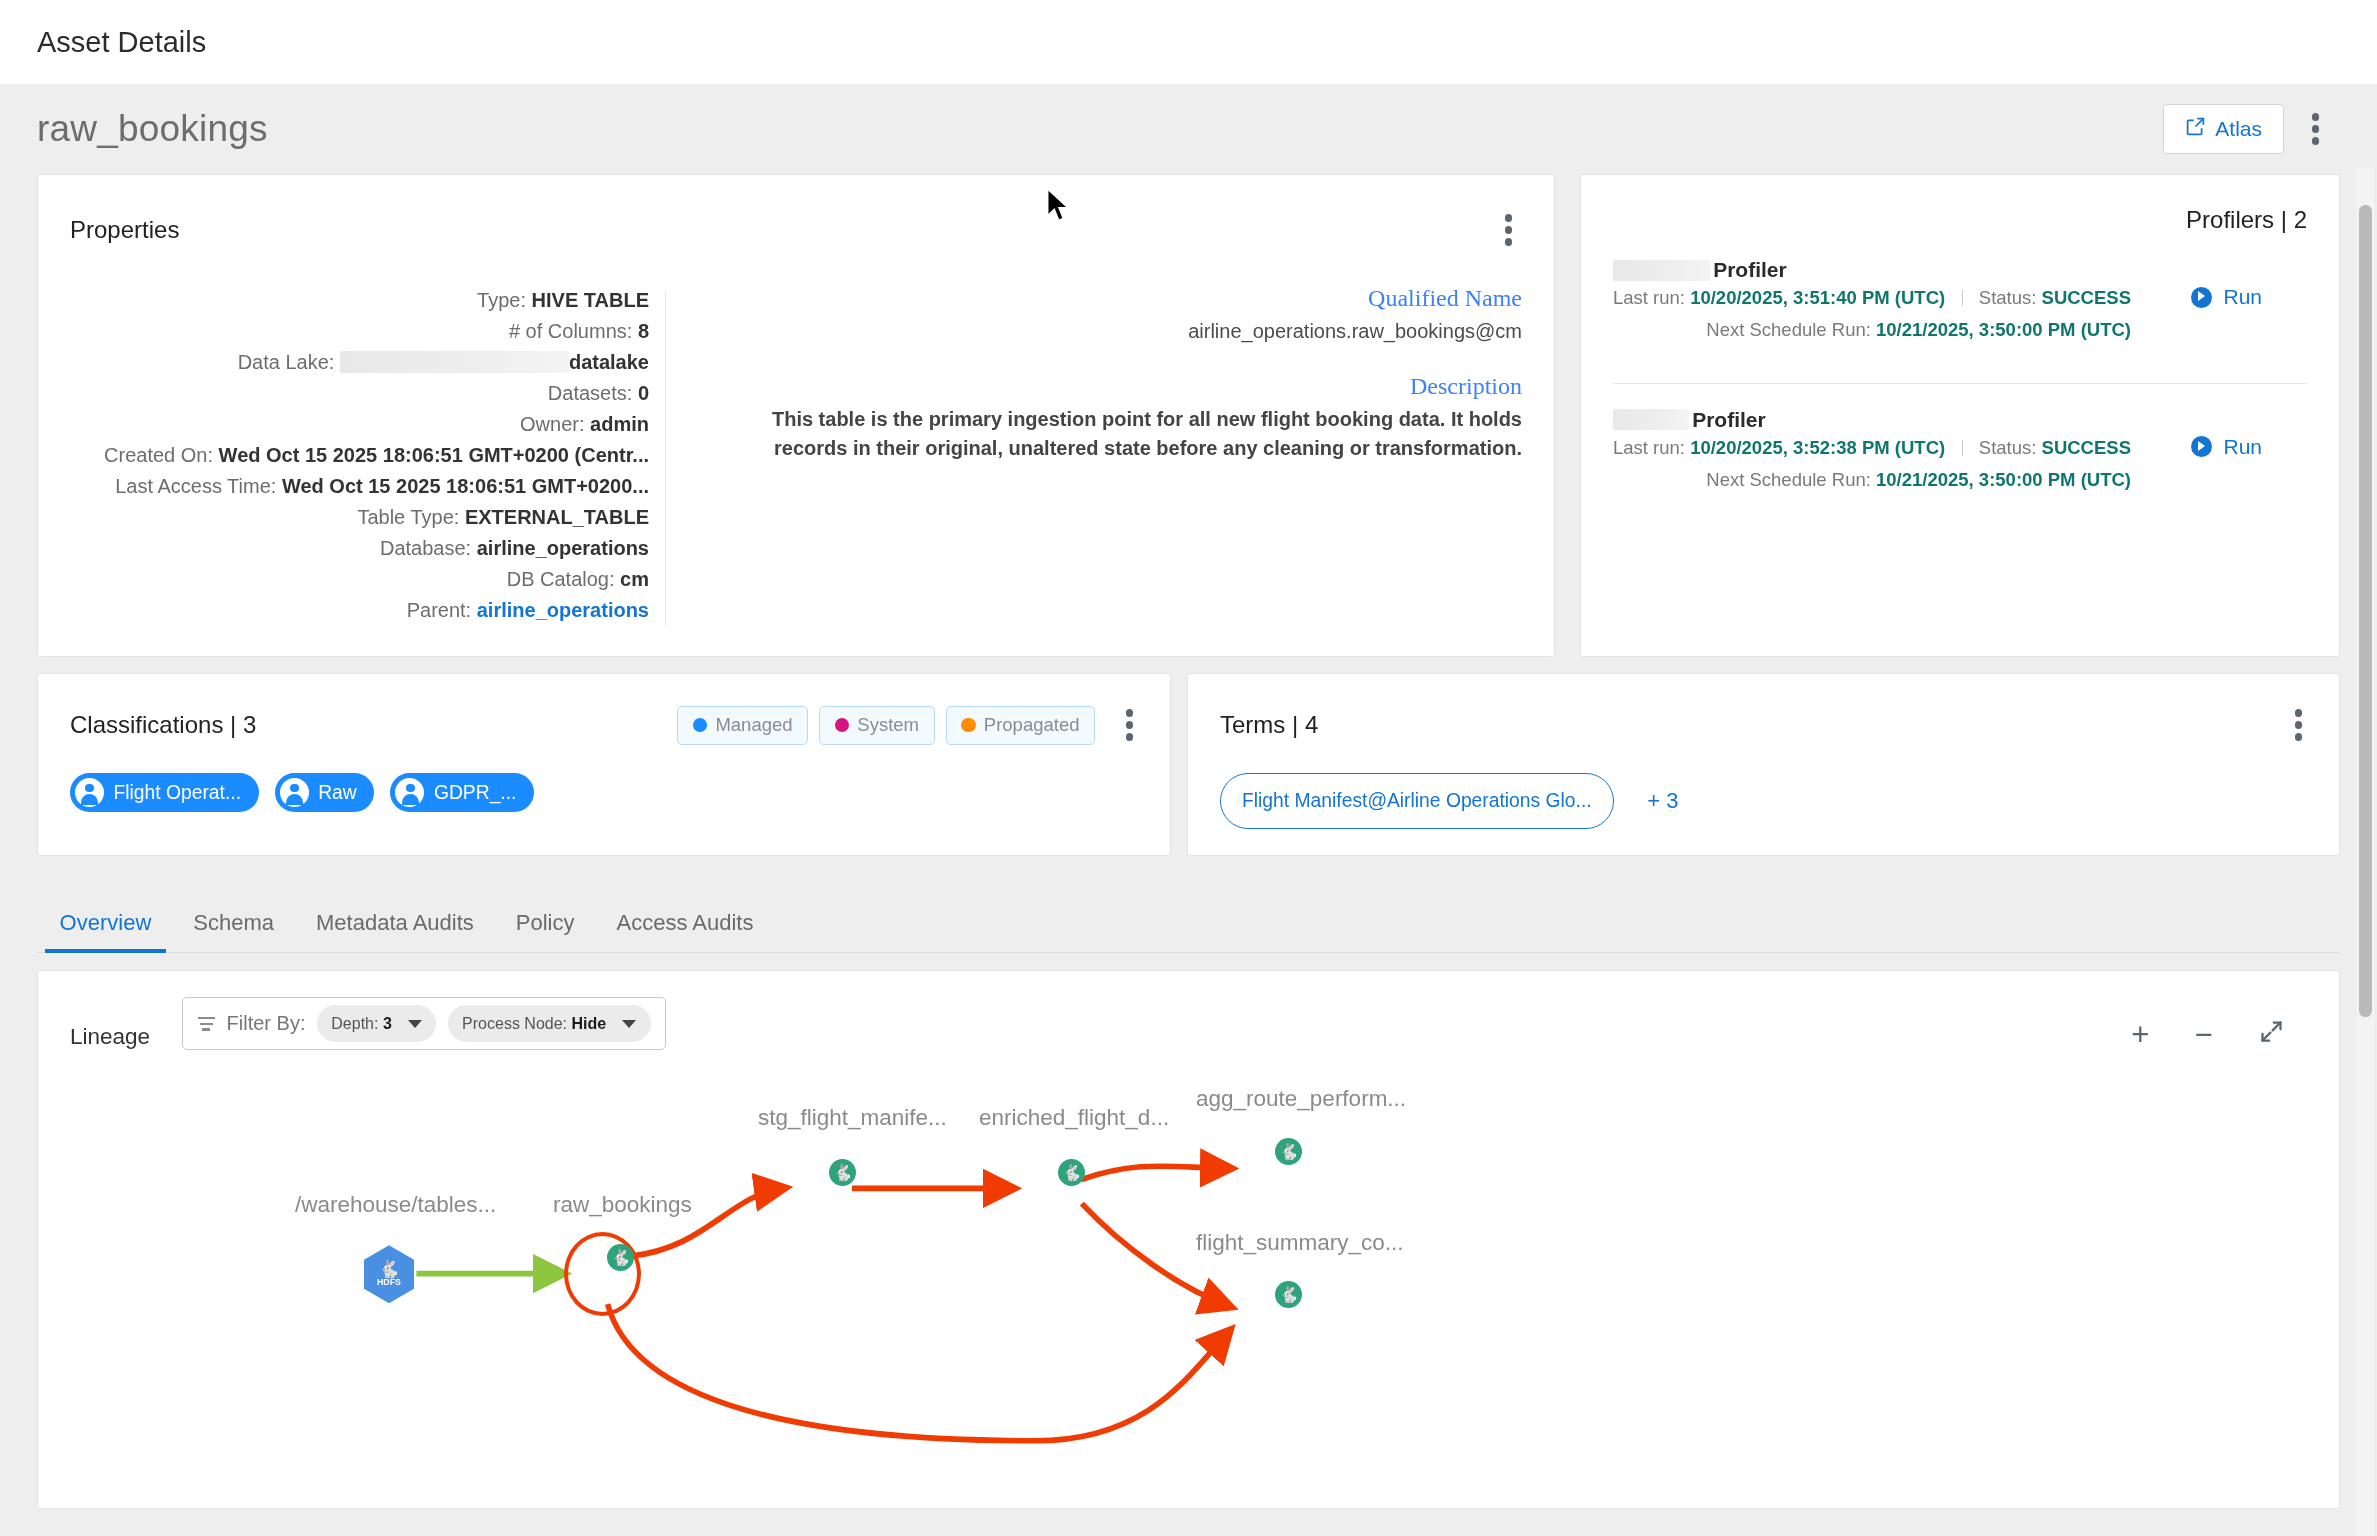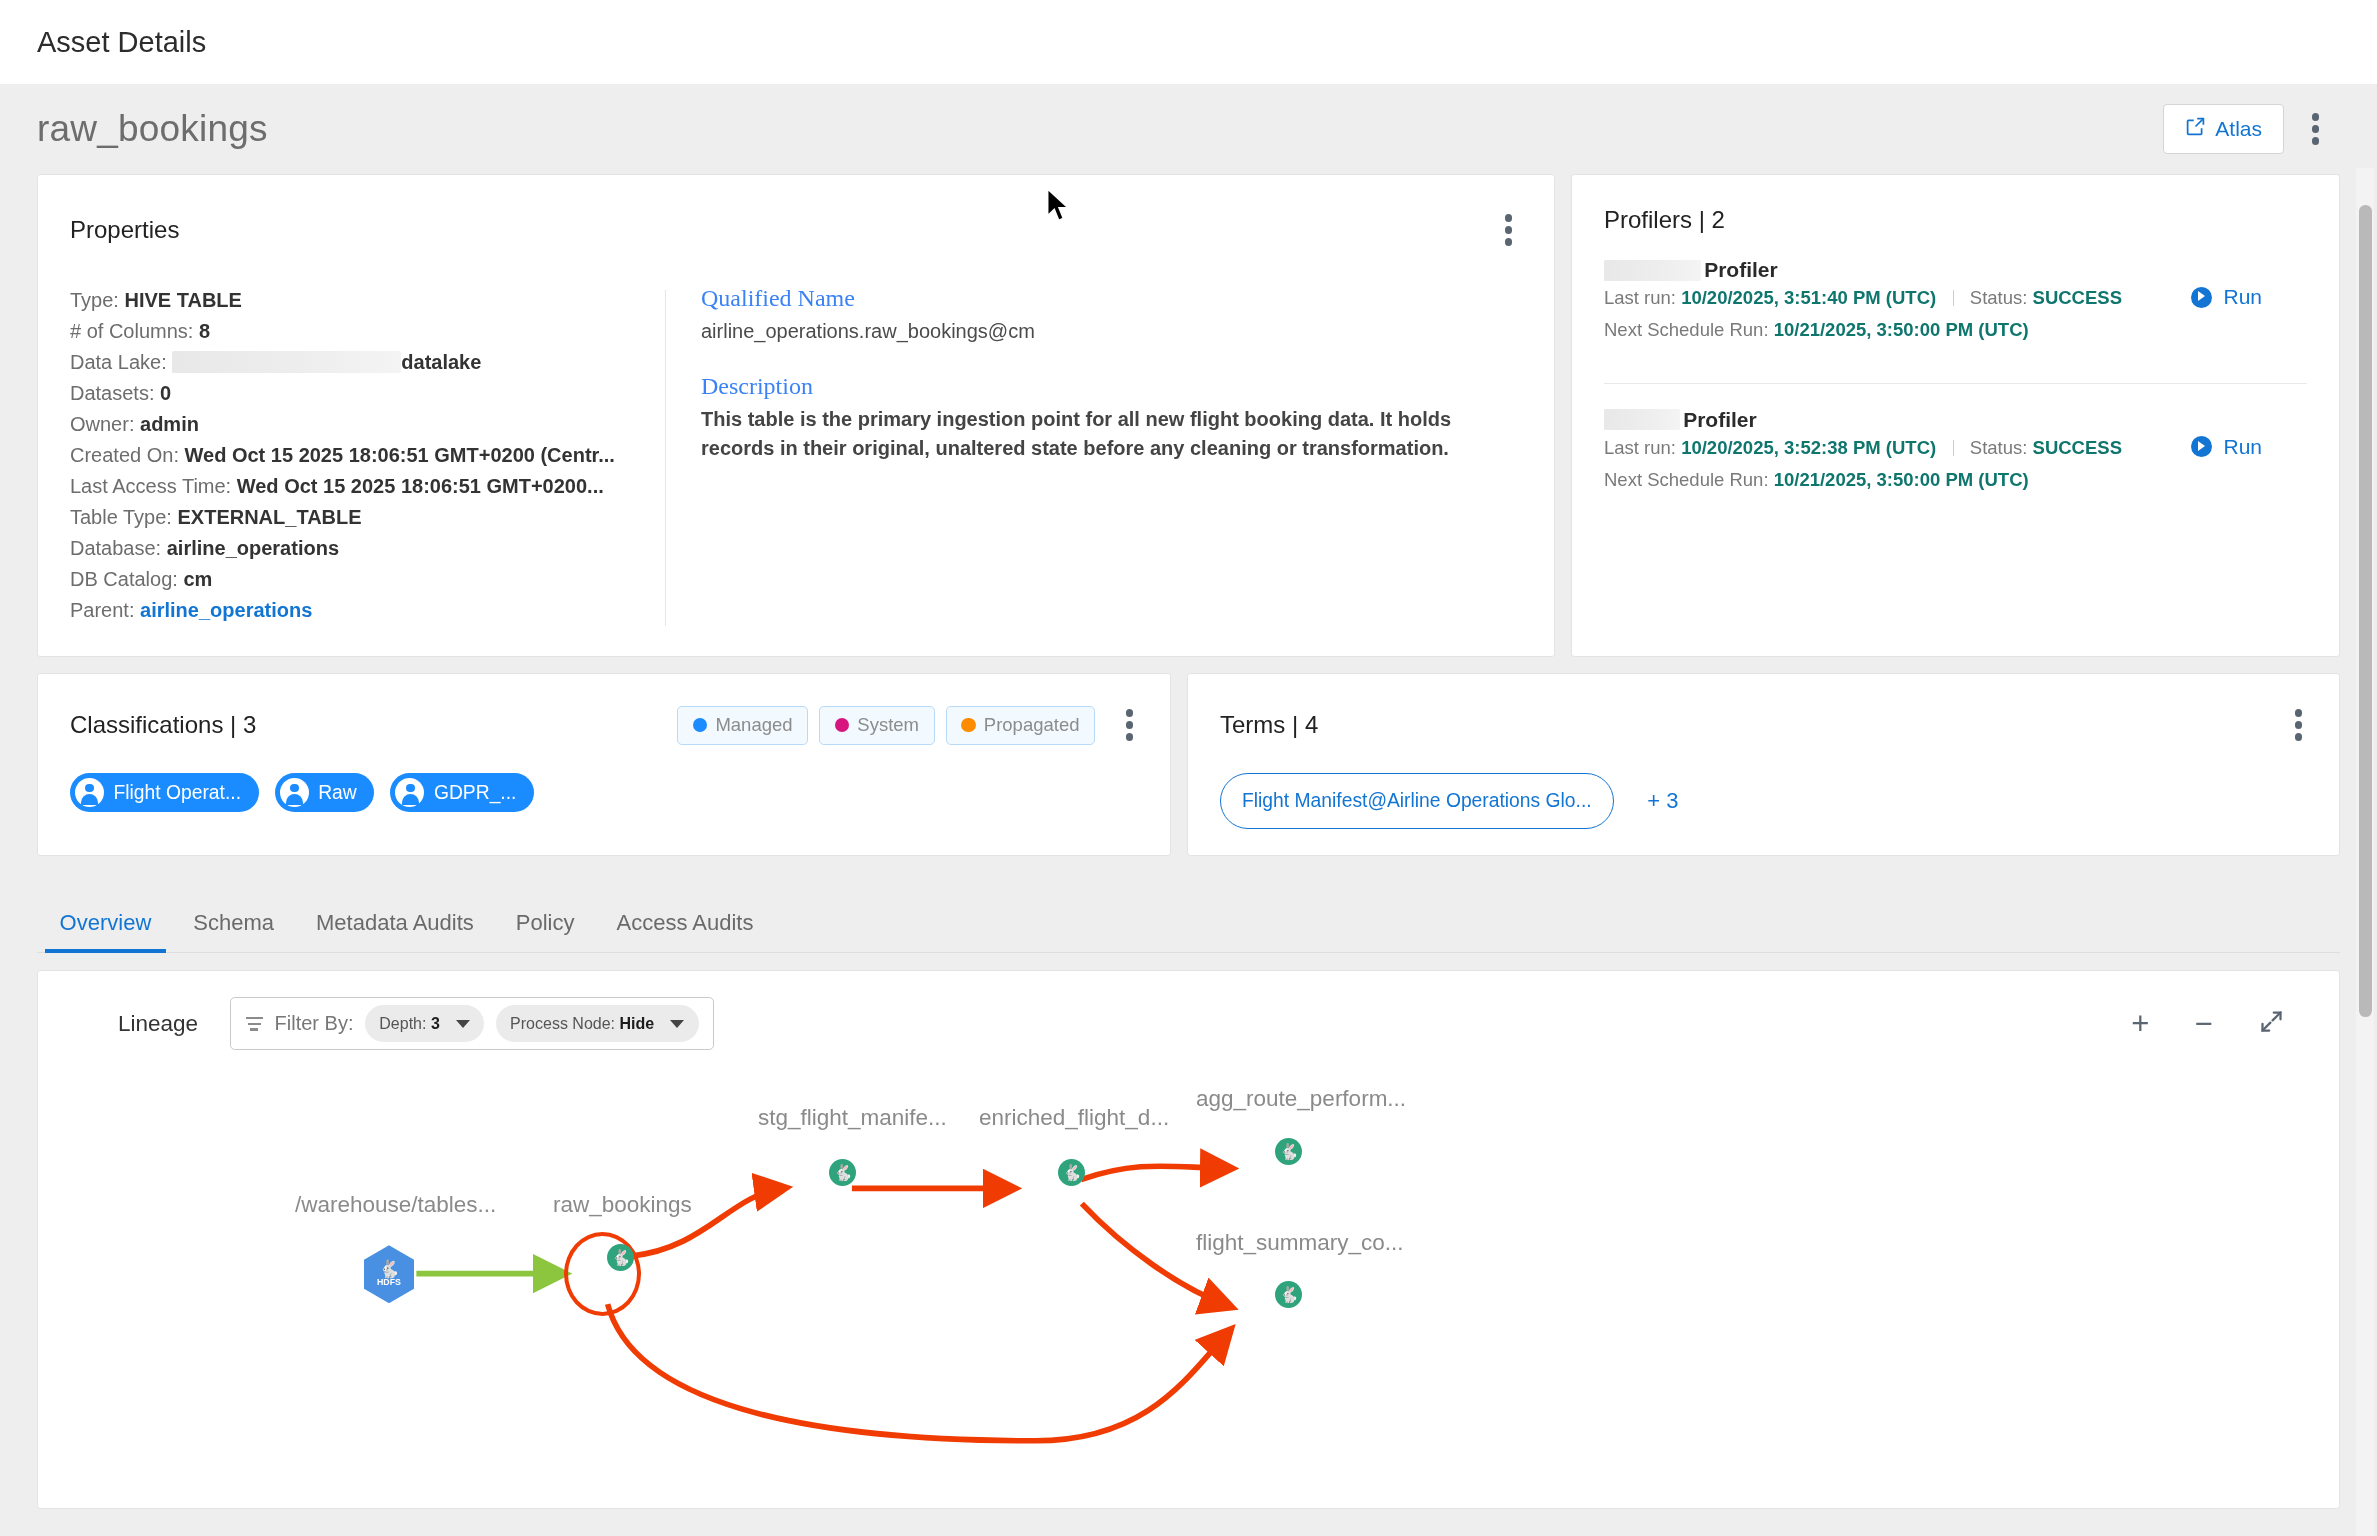--- a/index.html
+++ b/index.html
@@ -74,21 +74,21 @@
     border: 0.8px solid #e3e3e3;
     border-radius: 3.2px;
     position: relative;
   }
   .card-title {
     font-size: 24px;
     color: #222;
     font-weight: 400;
   }
 
-  .row-1 { display: flex; gap: 16px; height: 483px; }
+  .row-1 { display: flex; gap: 25px; height: 483px; text-align: right; }
   .props-card { flex: 0 0 1518px; padding: 31px 32px 0 32px; }
   .profilers-card { flex: 1; padding: 31px 32px 0 32px; }
 
   .props-body { display: flex; margin-top: 31px; }
   .props-left { flex: 0 0 595px; padding-right: 16px; }
   .props-divider { width: 0.8px; background: #e6e6e6; margin: 4.8px 32px 0 0; }
   .props-right { flex: 1; padding-left: 3.2px; }
 
   .pline { font-size: 20px; line-height: 31px; color: #6d6d6d; white-space: nowrap; }
   .pline b { color: #333; font-weight: 700; }
@@ -201,21 +201,21 @@
     height:4px; background:#1275d4;
   }
 
   
   .lineage-card {
     margin-top: 17.7px;
     height: 539px;
     padding: 26px 32px 0 32px;
     overflow: hidden;
   }
-  .lineage-top { display:flex; align-items:center;margin-left:48px; }
+  .lineage-top { display:flex; align-items:flex-end; }
   .lineage-title { font-size: 22.5px; color:#333; margin-right: 32px; }
   .filter-box {
     border: 0.8px solid #c9c9c9;
     border-radius: 4.8px;
     height: 53px;
     display:flex; align-items:center; gap: 11.3px;
     padding: 0 14.5px;
   }
   .filter-icon { display:flex; flex-direction:column; gap:3.2px; align-items:center;}
   .filter-icon span { display:block; height:2.4px; background:#8b8b8b;}

